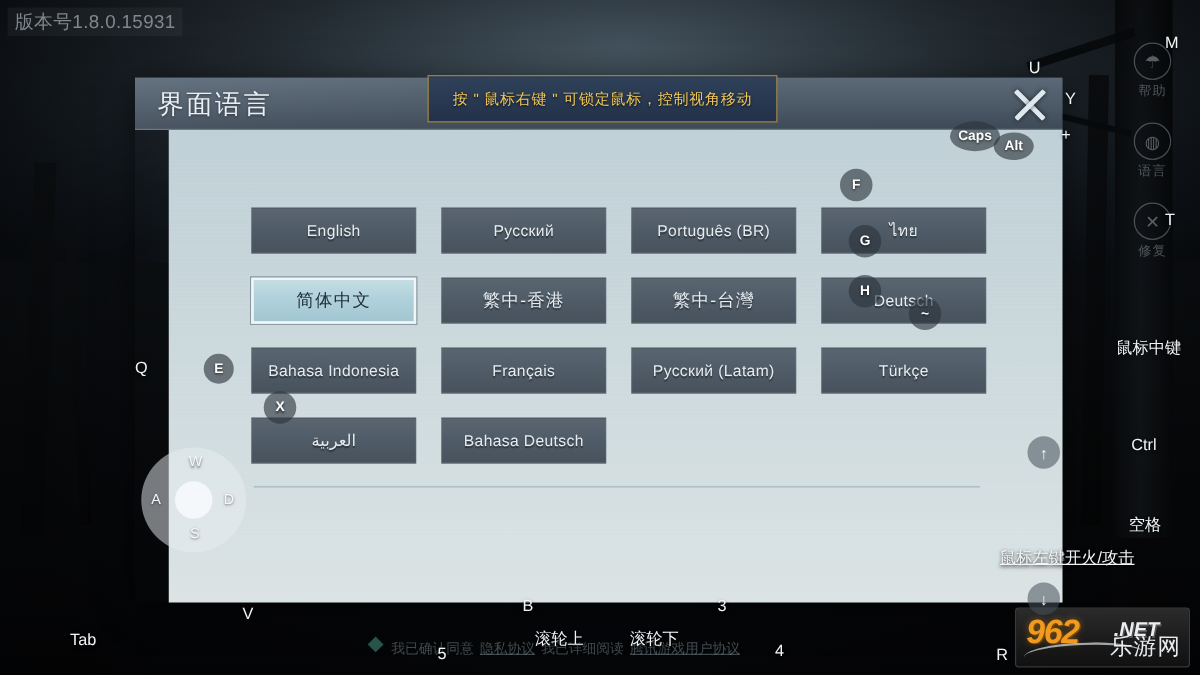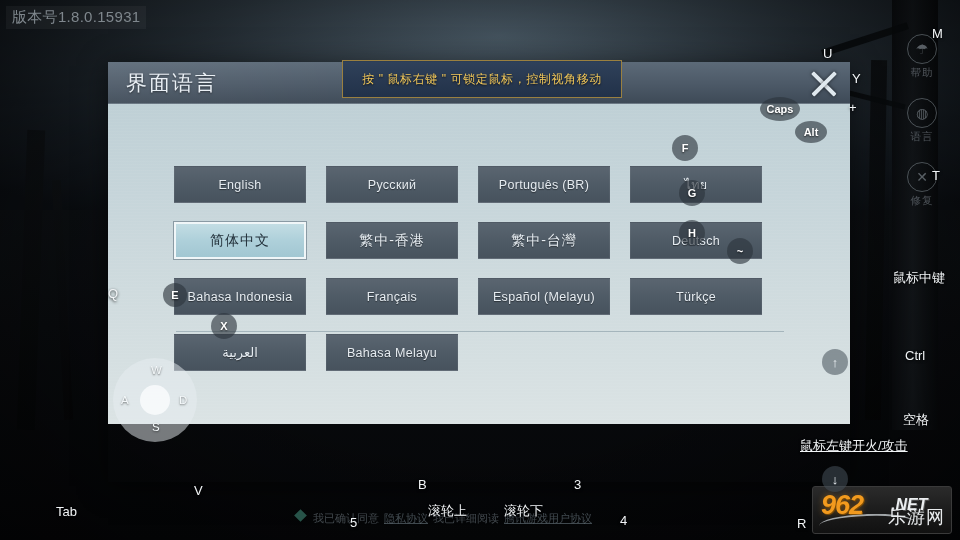--- a/index.html
+++ b/index.html
@@ -82,23 +82,24 @@
     content: ""; position: absolute; inset: 0;
     background: linear-gradient(110deg, rgba(255,255,255,.06) 0%, rgba(255,255,255,0) 45%);
   }
   .dlg-title {
     position: absolute; left: 18px; top: 7px;
     font-size: 21px; color: #e8eef4; letter-spacing: 2px;
     text-shadow: 0 1px 2px rgba(0,0,0,.5);
   }
   .dlg-body {
     position: relative;
-    height: 320px;
+    height: 378px;
     background: linear-gradient(180deg, #bfd0d6 0%, #c6d5da 28%, #cfdbde 58%, #d5dfe1 80%, #dbe3e4 100%);
     overflow: hidden;
+    margin-left: 27px;
   }
   .dlg-body::before {
     content: ""; position: absolute; left: 0; right: 0; top: 0; height: 100%;
     background: repeating-linear-gradient(180deg, rgba(255,255,255,.035) 0 1px, rgba(0,0,0,0) 1px 3px);
     pointer-events: none;
   }
   
   .dlg-footer {
     position: absolute; left: 0; right: 0; bottom: 0; height: 78px;
     background: linear-gradient(180deg, #2d3238 0%, #23272c 40%, #1a1e22 100%);
@@ -365,30 +366,30 @@
           <div class="lang-btn">
             <span>Deutsch</span>
           </div>
           <div class="lang-btn">
             <span>Bahasa Indonesia</span>
           </div>
           <div class="lang-btn">
             <span>Français</span>
           </div>
           <div class="lang-btn">
-            <span>Español (Melayu)</span>
+            <span>Русский (Latam)</span>
           </div>
           <div class="lang-btn">
             <span>Türkçe</span>
           </div>
           <div class="lang-btn rtl">
             <span>العربية</span>
           </div>
           <div class="lang-btn">
-            <span>Bahasa Melayu</span>
+            <span>Bahasa Deutsch</span>
           </div>
         </div>
 
       <div class="grid-divider"></div>
 
 
     </div>
   </div>
 
   <div class="tip-banner">按 " 鼠标右键 " 可锁定鼠标，控制视角移动</div>
@@ -401,21 +402,21 @@
   <div class="joystick">
     <div class="hole"></div>
     <span class="k kw">W</span>
     <span class="k ka">A</span>
     <span class="k kd">D</span>
     <span class="k ks">S</span>
   </div>
 
   <div id="hints-layer">
       <div class="key-bubble" style="left: 760px; top: 97px; width: 40px; height: 24px;">Caps</div>
-      <div class="key-bubble" style="left: 795px; top: 121px; width: 32px; height: 22px;">Alt</div>
+      <div class="key-bubble" style="left: 795px; top: 106px; width: 32px; height: 22px;">Alt</div>
       <div class="key-bubble" style="left: 672px; top: 135px; width: 26px; height: 26px;">F</div>
       <div class="key-bubble" style="left: 679px; top: 180px; width: 26px; height: 26px;">G</div>
       <div class="key-bubble" style="left: 679px; top: 220px; width: 26px; height: 26px;">H</div>
       <div class="key-bubble" style="left: 727px; top: 238px; width: 26px; height: 26px;">~</div>
       <div class="key-bubble" style="left: 163px; top: 283px; width: 24px; height: 24px;">E</div>
       <div class="key-bubble" style="left: 211px; top: 313px; width: 26px; height: 26px;">X</div>
       <div class="key-text" style="left: 932px; top: 26px;">M</div>
       <div class="key-text" style="left: 823px; top: 46px;">U</div>
       <div class="key-text" style="left: 852px; top: 71px;">Y</div>
       <div class="key-text" style="left: 849px; top: 100px;">+</div>

